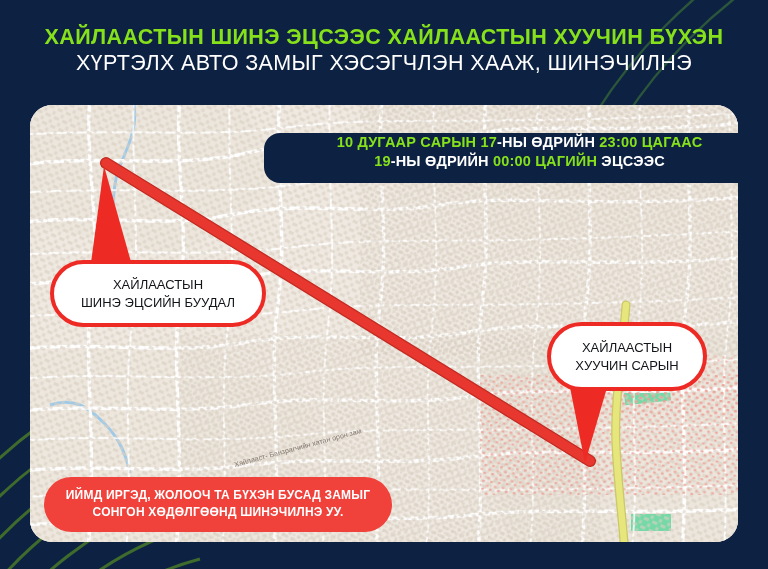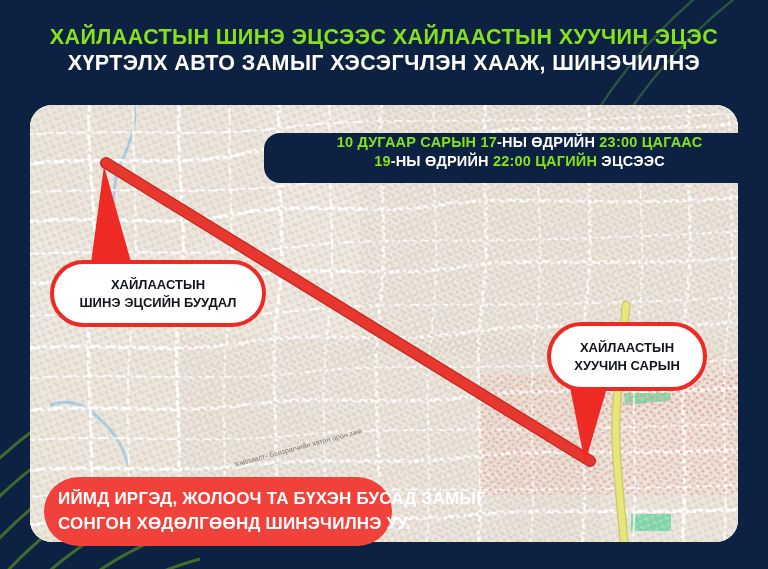--- a/index.html
+++ b/index.html
@@ -20,21 +20,21 @@
   .headline{
     position:absolute;left:0;right:0;top:24px;
     text-align:center;
     line-height:1.22;
     letter-spacing:.4px;
   }
   .headline .l1{
     display:block;color:#86e11b;font-size:21.5px;font-weight:bold;
   }
   .headline .l2{
-    display:block;color:#ffffff;font-size:21.5px;font-weight:bold;
+    display:block;color:#ffffff;font-size:21.5px;font-weight:normal;
   }
 
   
   .map-card{
     position:absolute;left:30px;top:105px;width:708px;height:437px;
     border-radius:22px;overflow:hidden;
     background:#efe9e1;
   }
   .map-svg{position:absolute;inset:0;width:100%;height:100%;display:block;}
 
@@ -51,34 +51,34 @@
   .g{color:#86e11b;}
   .w{color:#ffffff;}
 
   
   .callout{
     position:absolute;background:#ffffff;
     border:4px solid #ee2a24;
     border-radius:999px;
     text-align:center;
     color:#111418;
-    font-weight:bold;
+    font-weight:normal;
     line-height:1.35;
     box-sizing:border-box;
     z-index:6;
   }
   .callout span{display:block;white-space:nowrap;}
   .callout-left{left:50px;top:260px;width:216px;padding:12px 10px;font-size:13px;}
   .callout-right{left:547px;top:322px;width:160px;padding:13px 8px;font-size:13px;}
 
   
   .notice{
     position:absolute;left:44px;top:477px;width:348px;
     background:#f1413b;border-radius:999px;
-    color:#ffffff;font-weight:bold;font-size:17px;
+    color:#ffffff;font-weight:bold;font-size:12px;
     line-height:1.45;text-align:center;
     padding:10px 14px;box-sizing:border-box;
     letter-spacing:.2px;z-index:6;
   }
   .notice span{display:block;white-space:nowrap;}
 
   .pointer-layer{position:absolute;inset:0;pointer-events:none;z-index:5;}
 </style>
 </head>
 <body>
@@ -109,21 +109,21 @@
   <div class="swoosh-wrap swoosh-tr">
     <svg viewBox="0 0 460 460" width="460" height="460" aria-hidden="true">
       <g fill="none" stroke="#2f5c3a" stroke-width="2.4" opacity=".9">
         <path d="M40,460 C90,330 190,230 330,170 C400,142 440,132 460,128"></path>
         <path d="M10,460 C62,320 168,214 312,152 C386,122 432,112 460,108"></path>
       </g>
     </svg>
   </div>
 
   <div class="headline">
-    <span class="l1">ХАЙЛААСТЫН ШИНЭ ЭЦСЭЭС ХАЙЛААСТЫН ХУУЧИН ЭЦЭС</span>
+    <span class="l1">ХАЙЛААСТЫН ШИНЭ ЭЦСЭЭС ХАЙЛААСТЫН ХУУЧИН БҮХЭН</span>
     <span class="l2">ХҮРТЭЛХ АВТО ЗАМЫГ ХЭСЭГЧЛЭН ХААЖ, ШИНЭЧИЛНЭ</span>
   </div>
 
   <div class="map-card">
     <svg class="map-svg" viewBox="0 0 708 437" preserveAspectRatio="none">
       <defs>
         <pattern id="bldg" width="9" height="9" patternUnits="userSpaceOnUse" patternTransform="rotate(24)">
           <rect width="9" height="9" fill="none"></rect>
           <rect x="0" y="0" width="5.2" height="3.1" fill="#d9cfc2"></rect>
           <rect x="5.6" y="4.6" width="3.0" height="3.6" fill="#d9cfc2"></rect>
@@ -222,21 +222,21 @@
     </svg>
   </div>
 
   <svg class="pointer-layer" viewBox="0 0 768 569">
     <polygon points="104,166 131,262 86,300" fill="#ee2a24"></polygon>
     <polygon points="585,463 563,352 618,350" fill="#ee2a24"></polygon>
   </svg>
 
   <div class="time-panel">
     <span class="row"><span class="g">10 ДУГААР САРЫН 17</span><span class="w">-НЫ ӨДРИЙН </span><span class="g">23:00 ЦАГААС</span></span>
-    <span class="row"><span class="g">19</span><span class="w">-НЫ ӨДРИЙН </span><span class="g">22:00 ЦАГИЙН </span><span class="w">ЭЦСЭЭС</span></span>
+    <span class="row"><span class="g">19</span><span class="w">-НЫ ӨДРИЙН </span><span class="g">00:00 ЦАГИЙН </span><span class="w">ЭЦСЭЭС</span></span>
   </div>
 
   <div class="callout callout-left">
     <span>ХАЙЛААСТЫН</span>
     <span>ШИНЭ ЭЦСИЙН БУУДАЛ</span>
   </div>
 
   <div class="callout callout-right">
     <span>ХАЙЛААСТЫН</span>
     <span>ХУУЧИН САРЫН</span>

